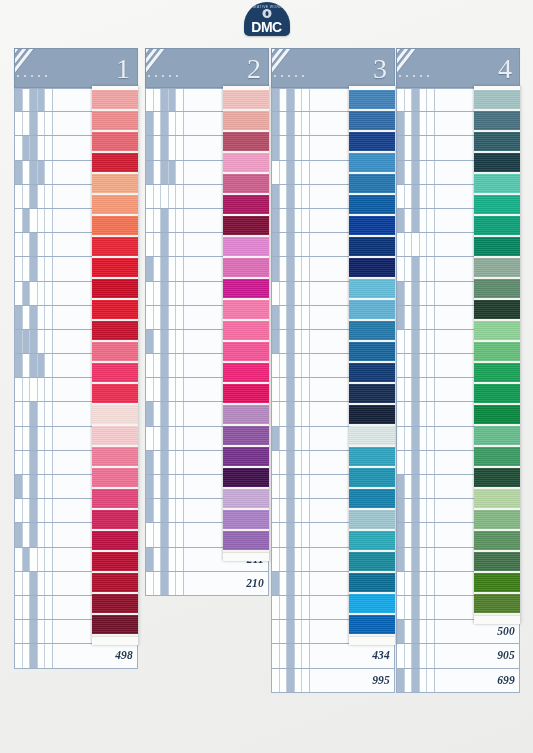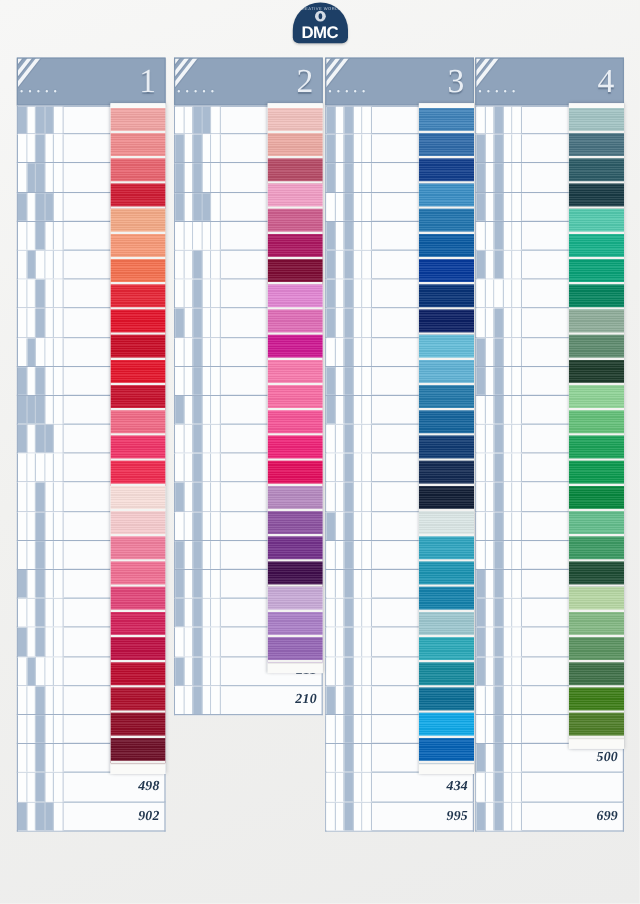--- a/index.html
+++ b/index.html
@@ -438,30 +438,20 @@
           </div>
           <div class="row" style="height: 24.2px;">
             <div class="strands">
               <span class="off"></span>
               <span class="off"></span>
               <span class="on"></span>
               <span class="off"></span>
               <span class="off"></span>
             </div>
             <div class="code" style="line-height: 22.2px;">498</div>
-          </div>
-          <div class="row" style="height: 24.2px;">
-            <div class="strands">
-              <span class="on"></span>
-              <span class="off"></span>
-              <span class="on"></span>
-              <span class="on"></span>
-              <span class="off"></span>
-            </div>
-            <div class="code" style="line-height: 22.2px;">902</div>
           </div>
         </div>
         <div class="strip" style="left: 78px; top: 38px;">
           <div class="capTop"></div>
           <div class="sw" title="3713" style="height: 21px; background: rgb(240, 163, 162);"></div>
           <div class="sw" title="761" style="height: 21px; background: rgb(239, 139, 141);"></div>
           <div class="sw" title="760" style="height: 21px; background: rgb(232, 100, 111);"></div>
           <div class="sw" title="3328" style="height: 21px; background: rgb(207, 27, 51);"></div>
           <div class="sw" title="754" style="height: 21px; background: rgb(243, 169, 134);"></div>
           <div class="sw" title="353" style="height: 21px; background: rgb(247, 153, 119);"></div>
@@ -1290,20 +1280,21 @@
             <div class="code" style="line-height: 22.2px;">500</div>
           </div>
           <div class="row" style="height: 24.2px;">
             <div class="strands">
               <span class="off"></span>
               <span class="off"></span>
               <span class="on"></span>
               <span class="off"></span>
               <span class="off"></span>
             </div>
+            <div class="code" style="line-height: 22.2px;">905</div>
           </div>
           <div class="row" style="height: 24.2px;">
             <div class="strands">
               <span class="on"></span>
               <span class="off"></span>
               <span class="on"></span>
               <span class="off"></span>
               <span class="off"></span>
             </div>
             <div class="code" style="line-height: 22.2px;">699</div>

